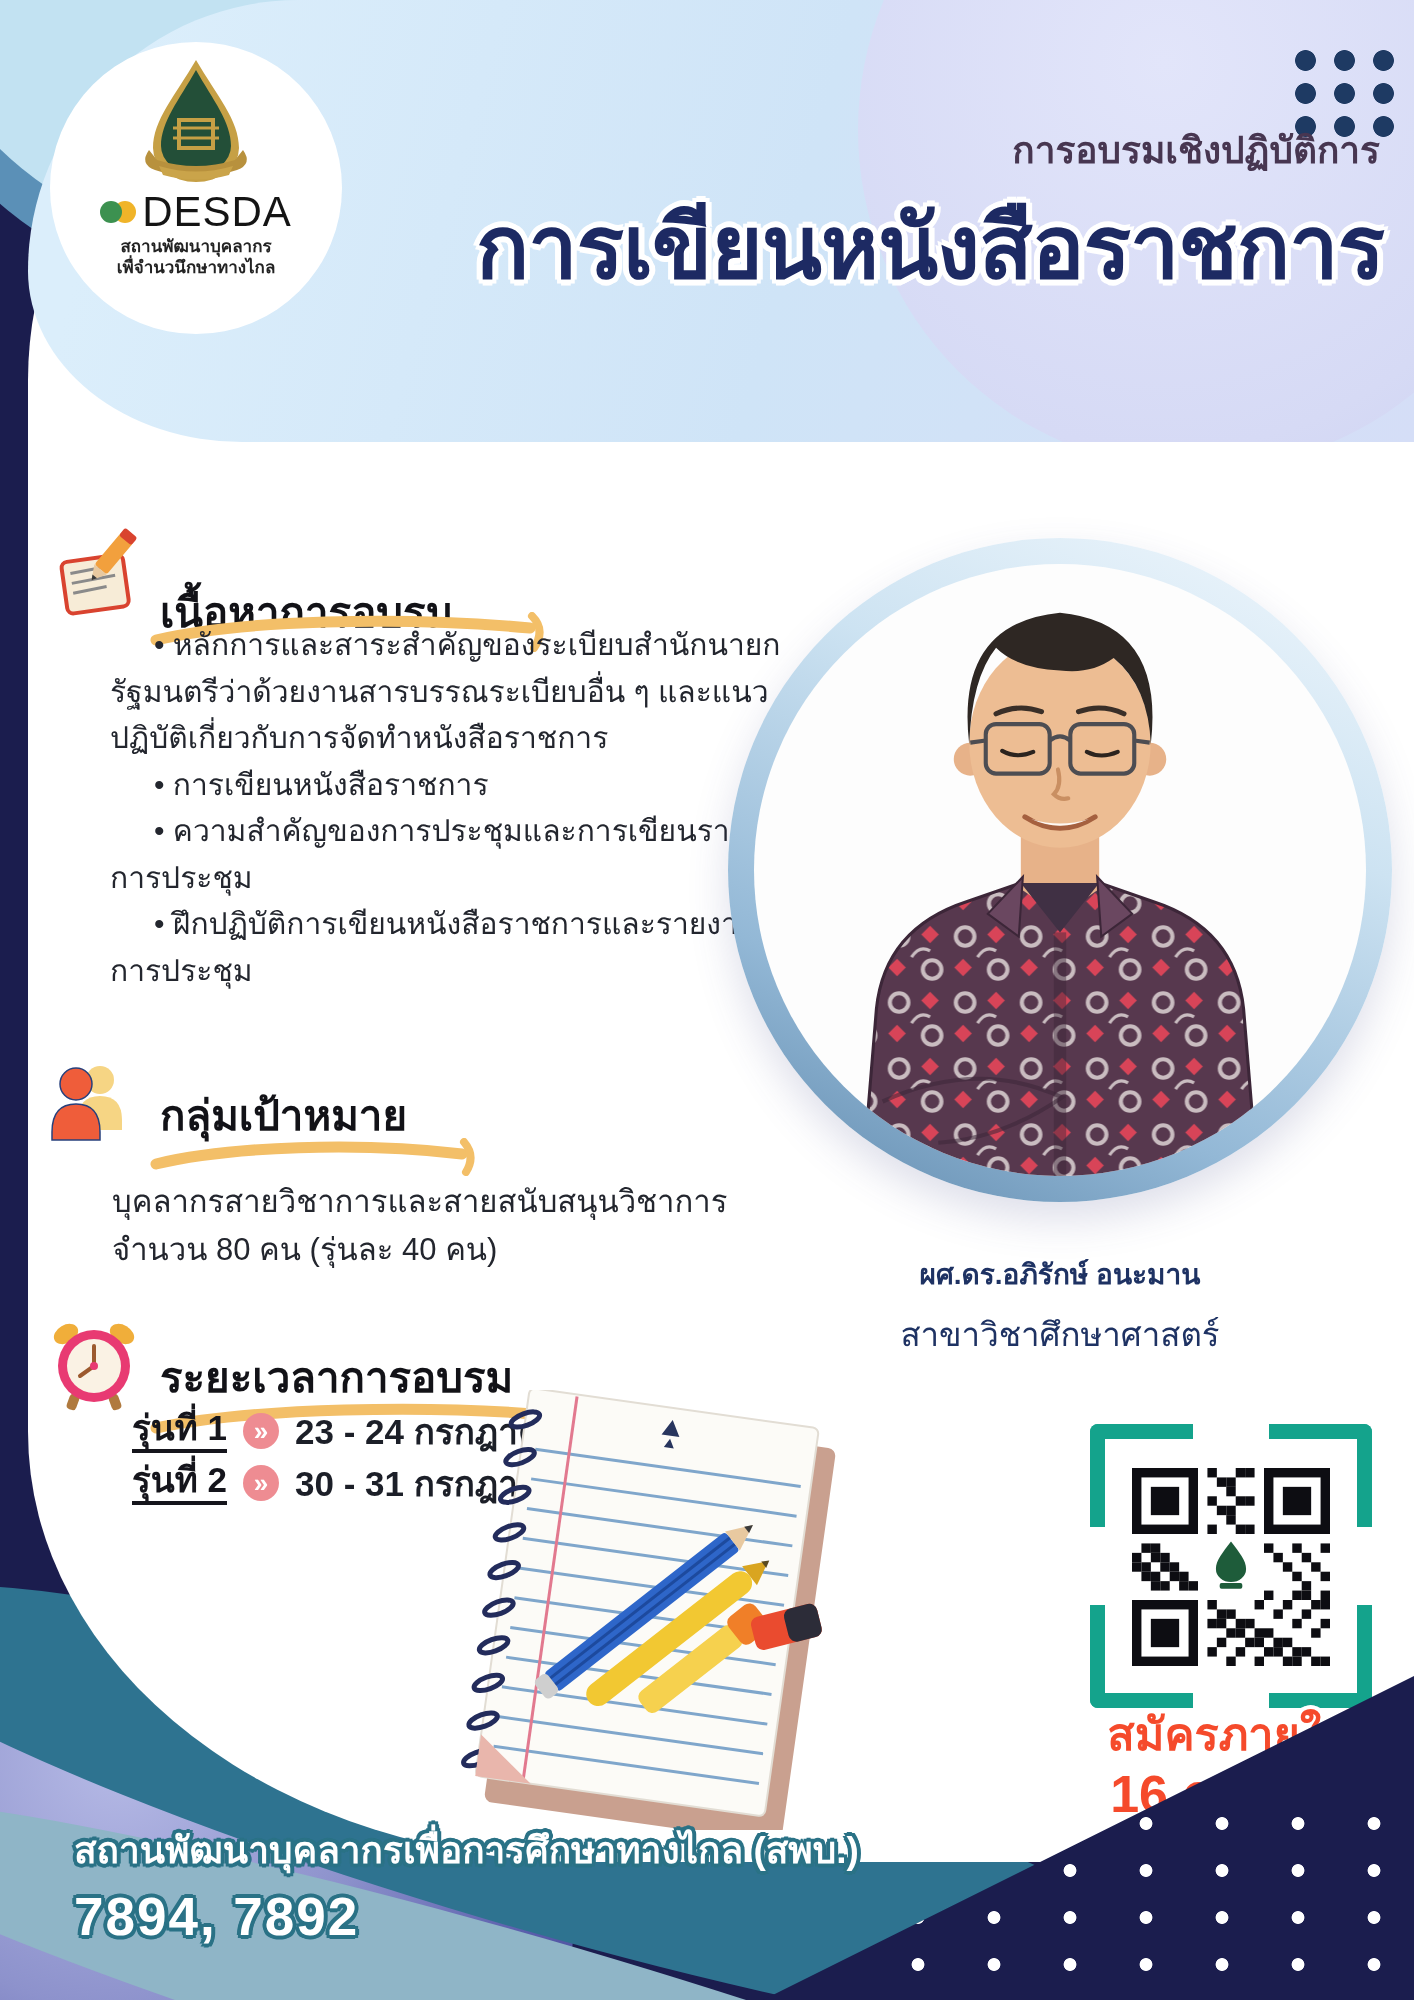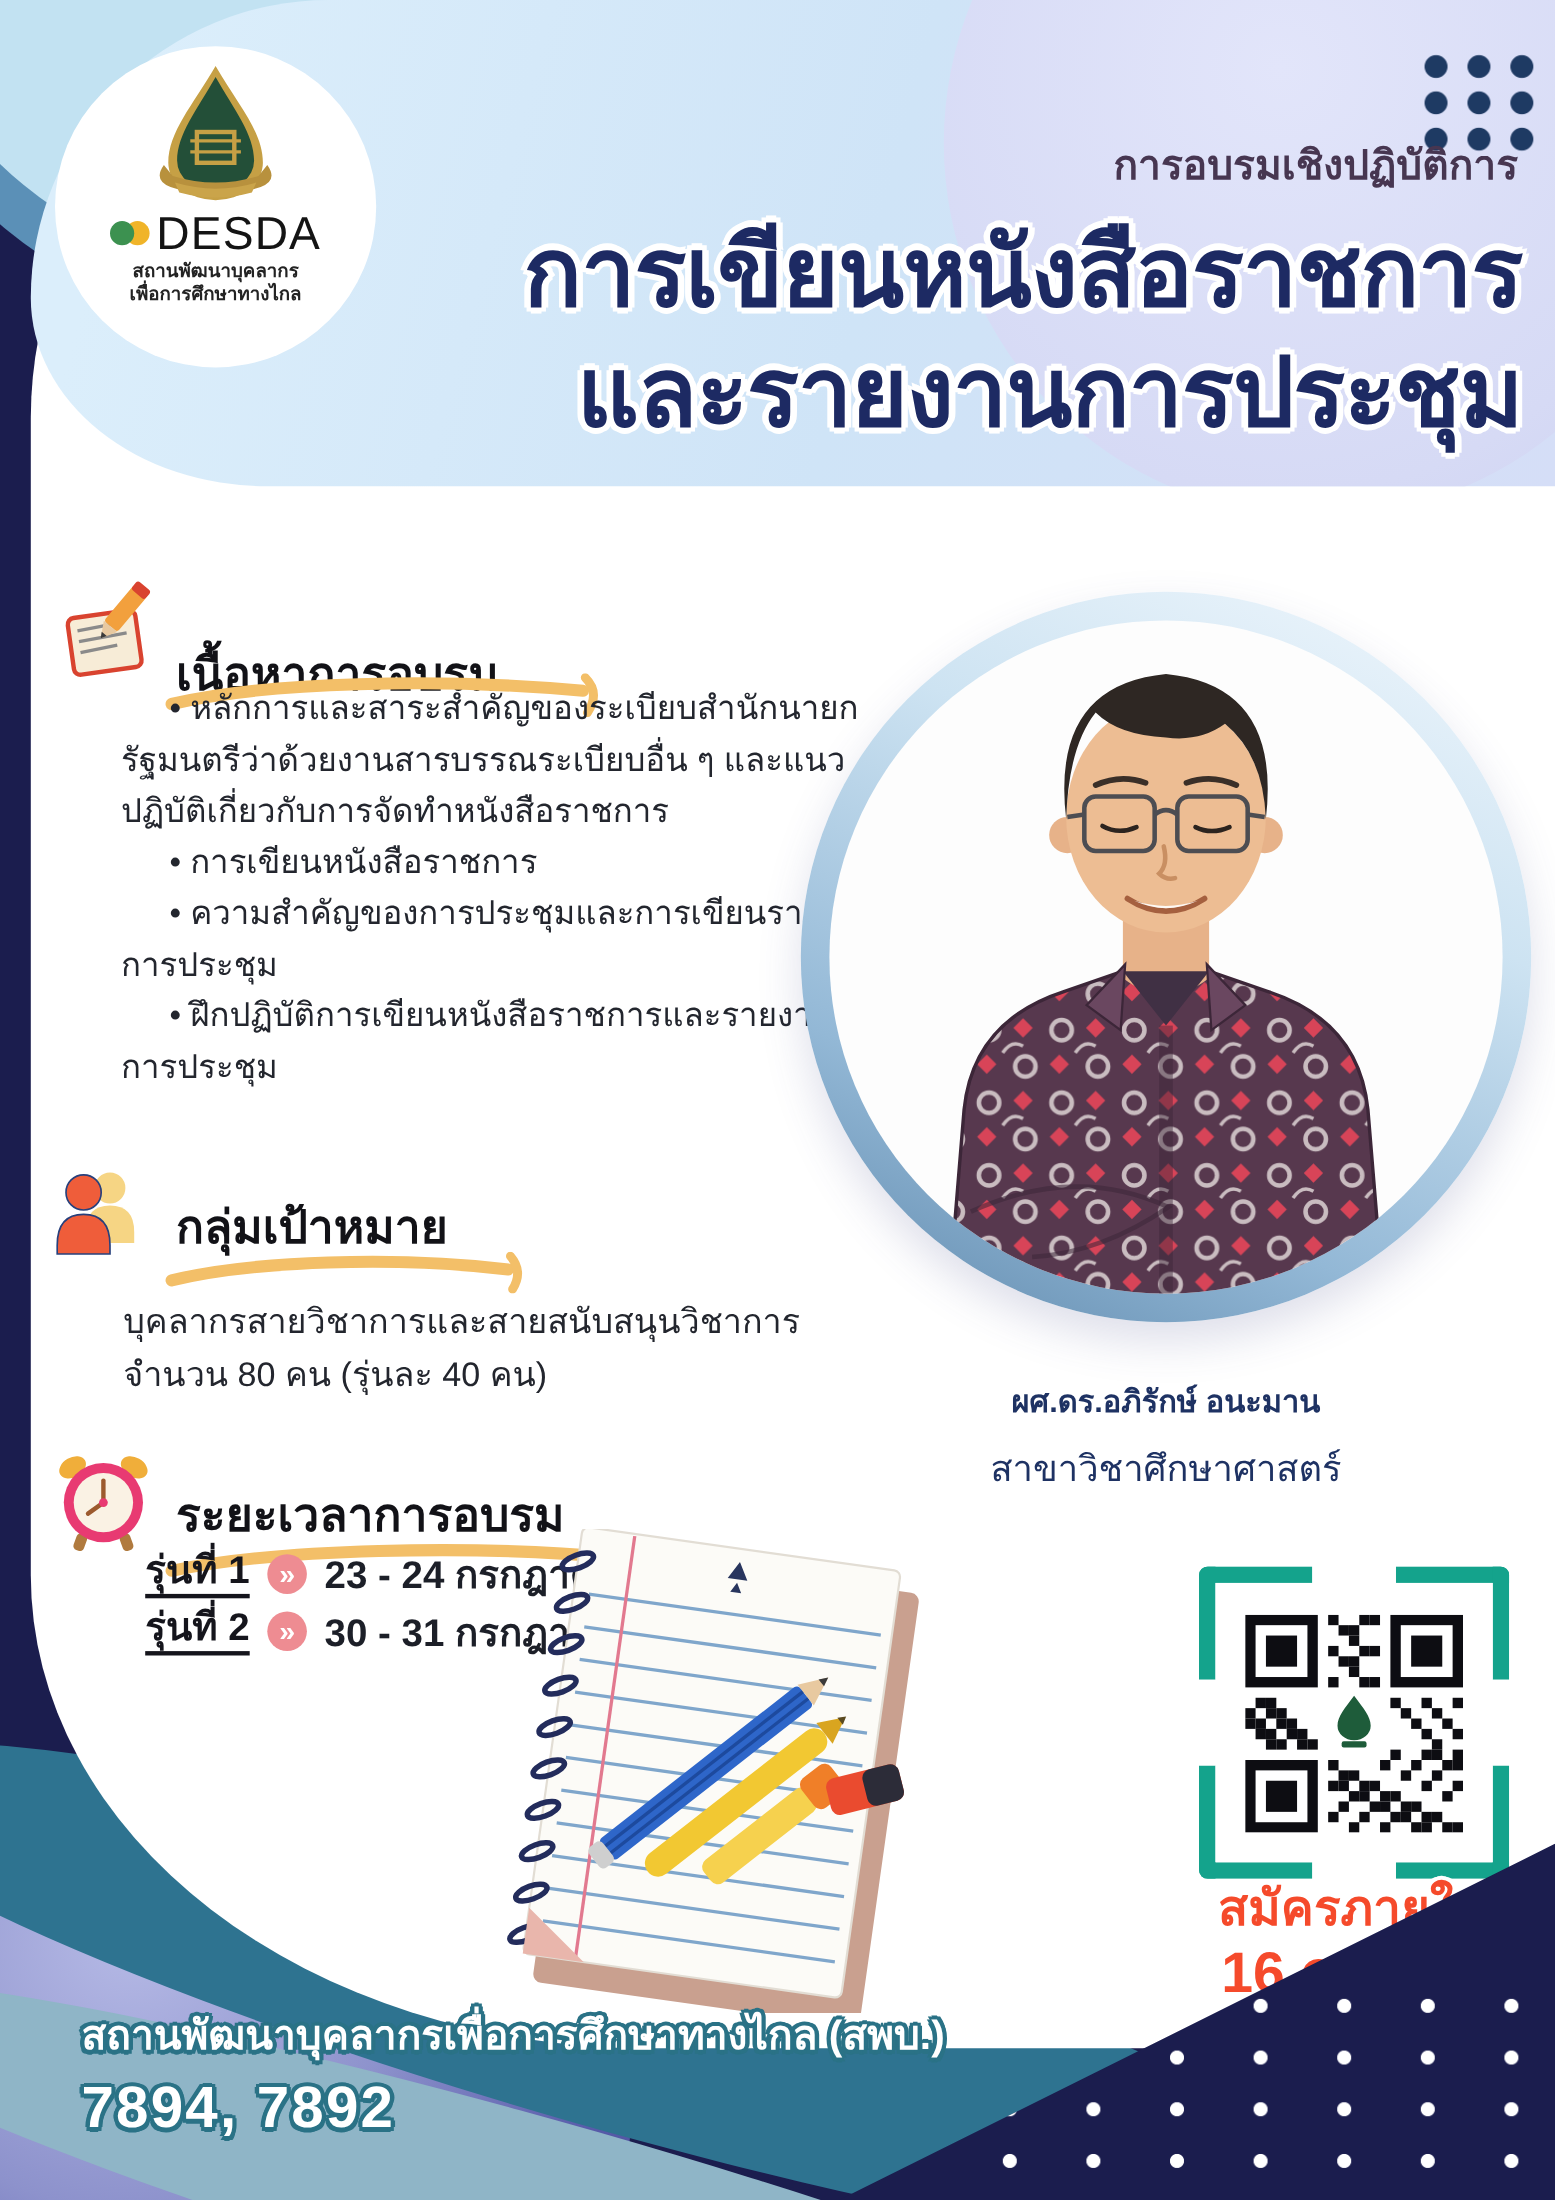--- a/index.html
+++ b/index.html
@@ -131,29 +131,28 @@
       <path d="M22 108 q37 11 74 0 l-4 9 q-33 9 -66 0 Z" fill="#caa44a"></path>
     </svg>
     <div class="desda-row">
       <span class="desda-dots">
         <span class="desda-dot g"></span>
           <span class="desda-dot y"></span>
       </span>
       <span class="desda-text">DESDA</span>
     </div>
     <div class="org-line">สถานพัฒนาบุคลากร</div>
-    <div class="org-line">เพื่อการศึกษาทางไกล</div>
+    <div class="org-line">เพื่จำนวนึกษาทางไกล</div>
   </div>
 
   <div class="abs dots-tr"></div>
 
   <div class="abs title-block">
     <div class="badge">การอบรมเชิงปฏิบัติการ</div>
     <div class="title-line">การเขียนหนังสือราชการ</div>
-    <div class="title-line">และรายงานการประชุม</div>
   </div>
 
   <svg class="abs" style="left:56px;top:528px" width="95" height="95" viewBox="0 0 95 95">
     <g transform="rotate(-8 40 55)">
       <rect x="8" y="30" width="62" height="52" rx="6" fill="#f7ecd7" stroke="#d9432f" stroke-width="4"></rect>
       <line x1="16" y1="42" x2="56" y2="40" stroke="#8a8a8a" stroke-width="3"></line>
       <line x1="16" y1="52" x2="60" y2="50" stroke="#8a8a8a" stroke-width="3"></line>
       <line x1="16" y1="62" x2="50" y2="60" stroke="#8a8a8a" stroke-width="3"></line>
     </g>
     <g transform="rotate(40 62 30)">

